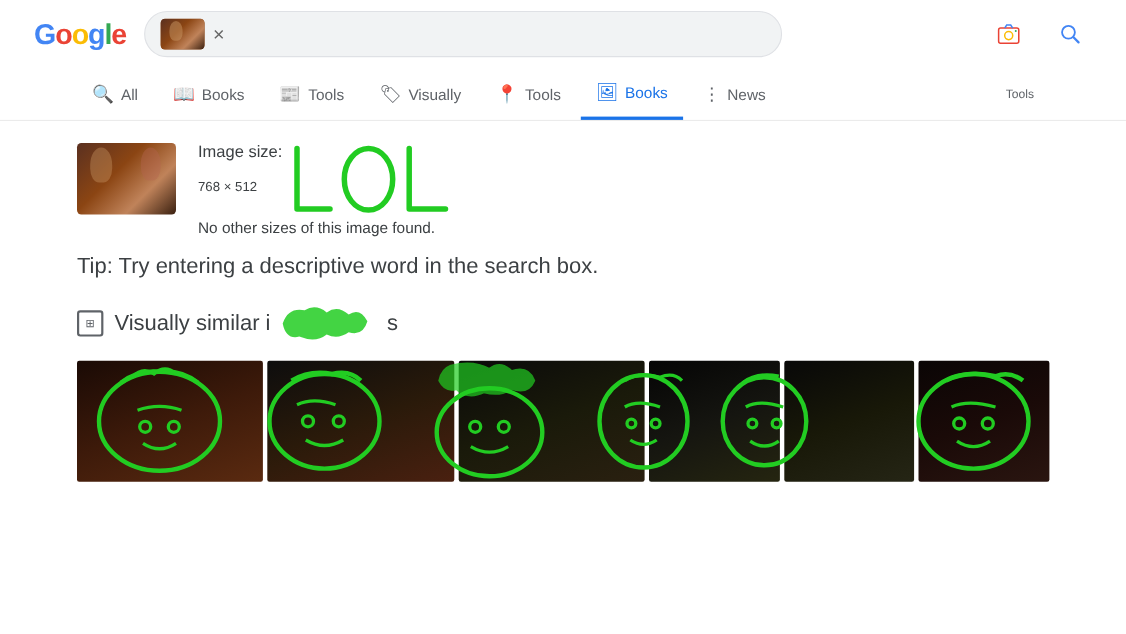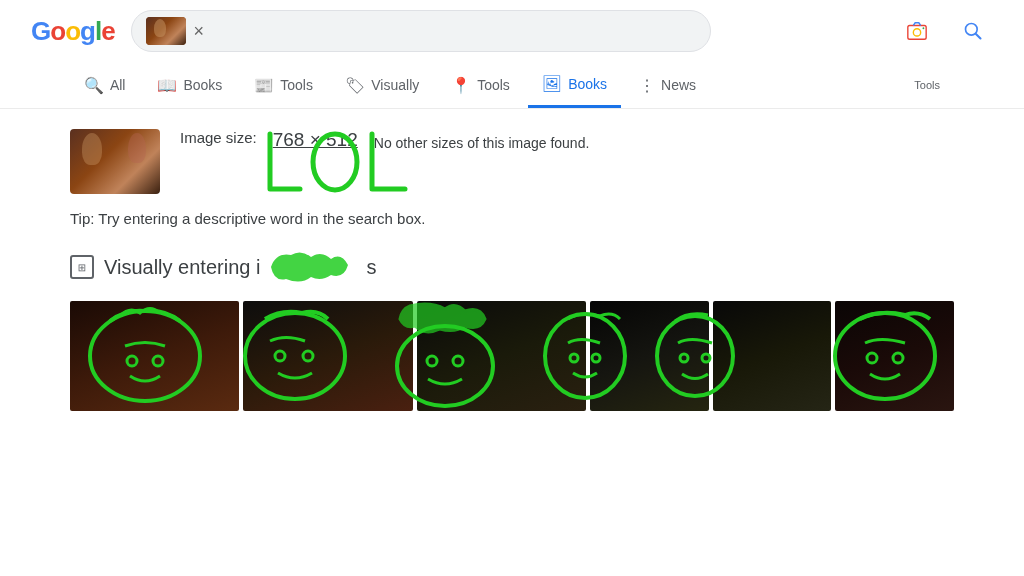--- a/index.html
+++ b/index.html
@@ -144,35 +144,35 @@
       border-radius: 50% 50% 40% 40%;
     }
     .result-thumb::before {
       content: '';
       position: absolute;
       top: 4px; right: 14px;
       width: 18px; height: 30px;
       background: rgba(180,100,80,0.4);
       border-radius: 50% 50% 40% 40%;
     }
-    .result-info { display: flex; flex-direction: row; gap: 16px; }
+    .result-info { display: flex; flex-direction: column; gap: 16px; }
     .image-size-label { font-size: 15px; color: #3c4043; }
-    .image-dimensions { font-size: 19px; color: #3c4043; text-decoration: underline; }
+    .image-dimensions { font-size: 12px; color: #3c4043; }
     .no-other-sizes { font-size: 14px; color: #3c4043; margin-top: 6px; }
 
     
     .lol-annotation {
       position: absolute;
       top: 15px;
       left: 260px;
       pointer-events: none;
     }
 
     .tip-text {
-      font-size: 15px;
+      font-size: 20px;
       color: #3c4043;
       margin: 16px 0 20px 0;
     }
 
     .visually-similar-header {
       display: flex;
       align-items: center;
       gap: 10px;
       font-size: 20px;
       color: #3c4043;
@@ -293,21 +293,21 @@
       <span class="image-size-label">Image size:</span>
       <span class="image-dimensions">768 × 512</span>
       <span class="no-other-sizes">No other sizes of this image found.</span>
     </div>
   </div>
 
   <p class="tip-text">Tip: Try entering a descriptive word in the search box.</p>
 
   <div class="visually-similar-header">
     <div class="similar-icon">⊞</div>
-    <span>Visually entering i</span>
+    <span>Visually similar i</span>
 
     <svg width="90" height="40" viewBox="0 0 90 40" style="margin-left:-4px">
       <path d="M5,20 Q10,5 25,8 Q35,2 45,10 Q55,3 65,12 Q75,5 82,18 Q78,32 65,28 Q55,35 45,30 Q35,38 20,32 Q8,35 5,20Z" fill="#22CC22" opacity="0.85"></path>
     </svg>
     <span>s</span>
   </div>
 
   <div style="position:relative">
     <div class="image-grid">
       <div class="grid-img grid-img-1"></div>

